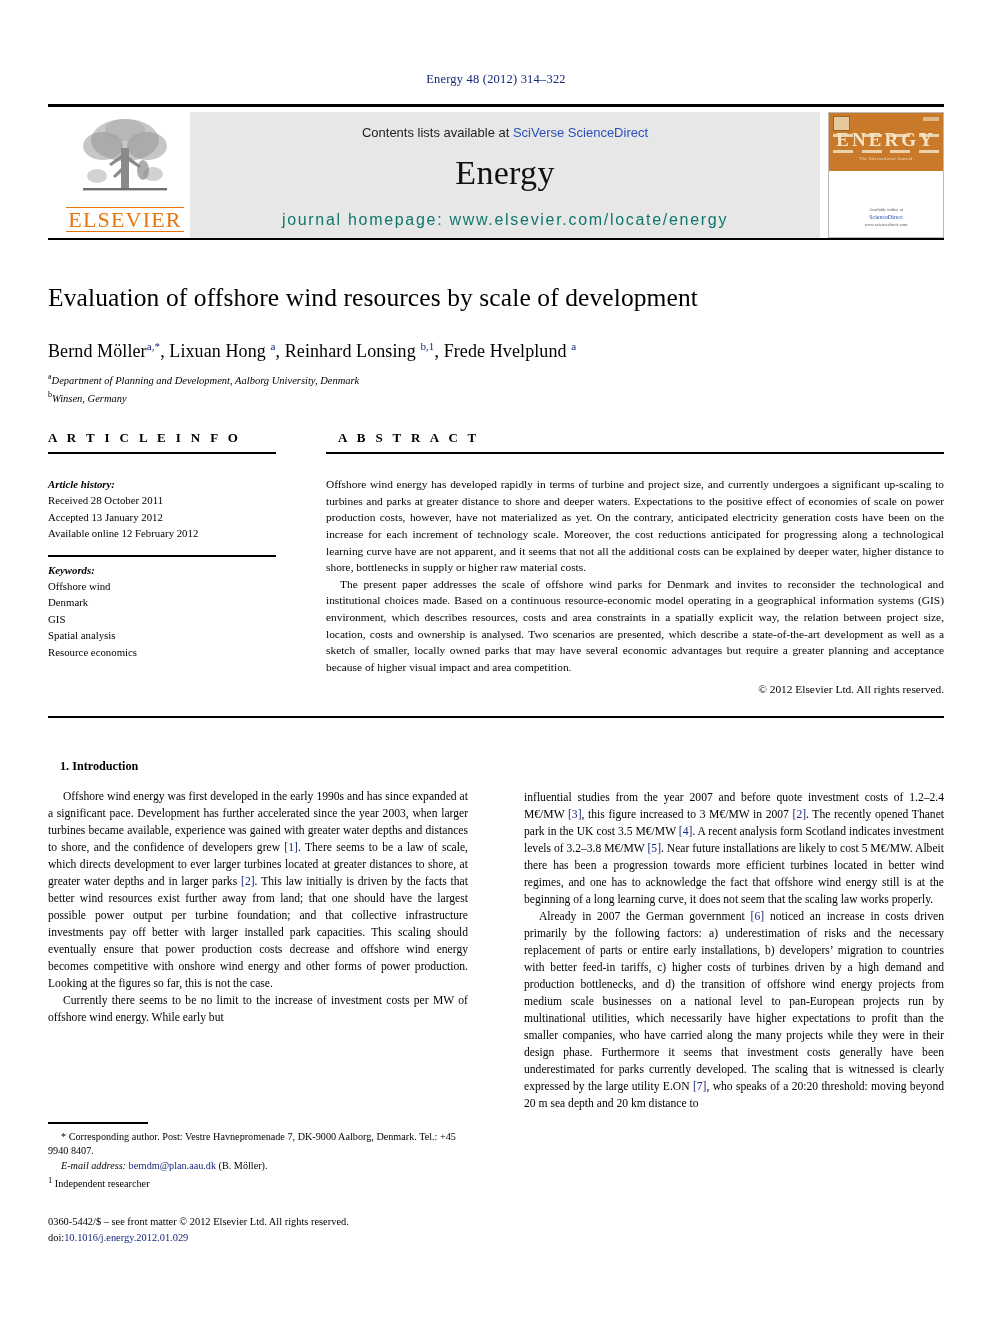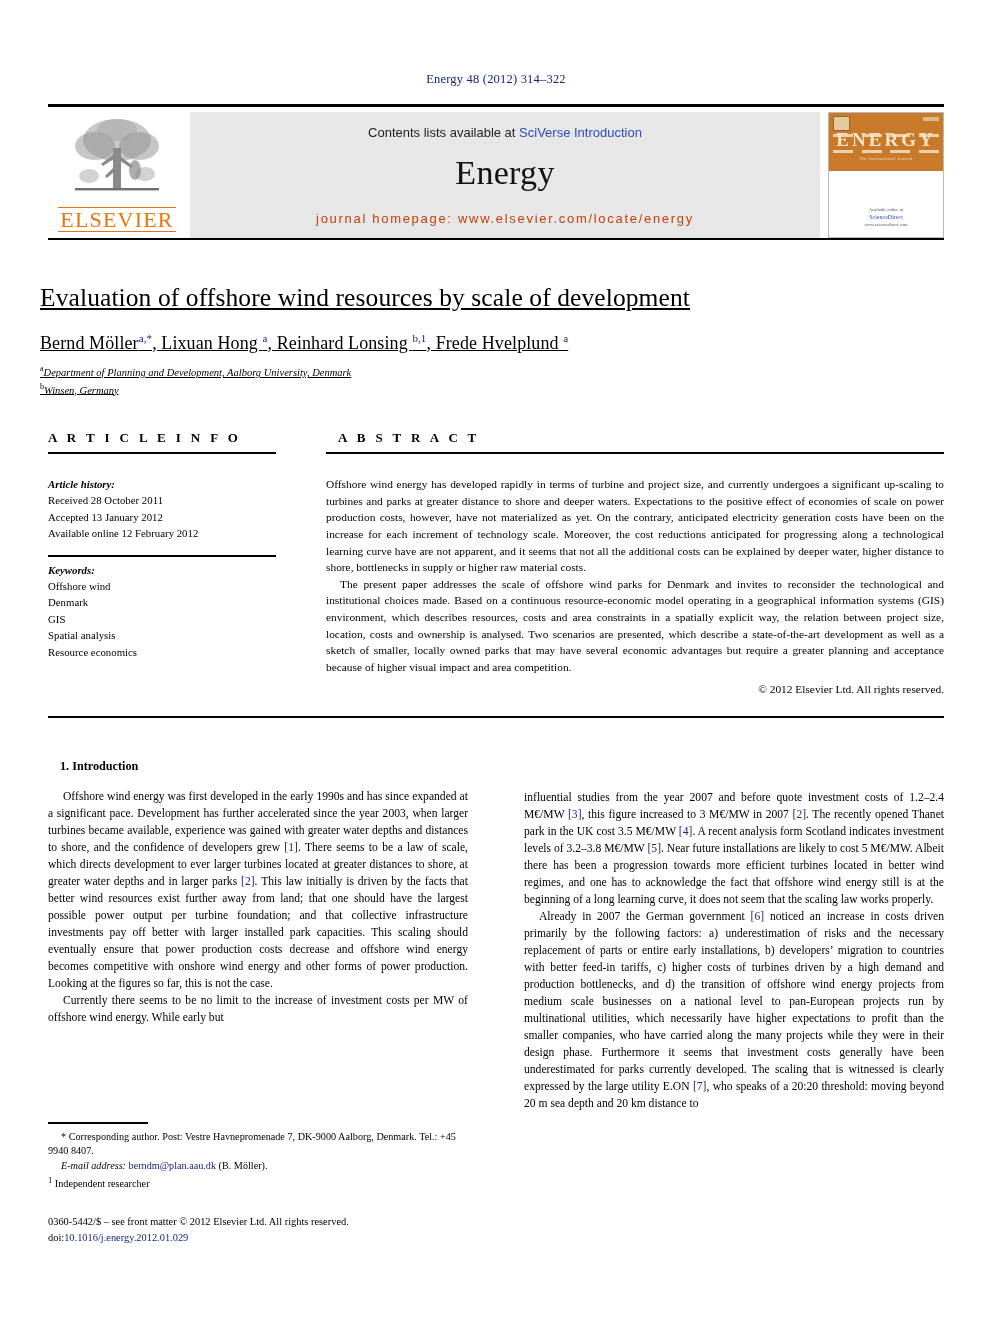--- a/index.html
+++ b/index.html
@@ -42,21 +42,21 @@
   }
   .rule-top {
     position: absolute;
     left: 0; top: 0;
     width: 896px;
     height: 3px;
     background: #000;
   }
   .elsevier-logo {
     position: absolute;
-    left: 0; top: 8px;
+    left: 8px; top: 8px;
     width: 138px;
     height: 126px;
     display: flex;
     flex-direction: column;
     align-items: center;
     justify-content: flex-start;
   }
   .tree-svg { margin-top: 2px; }
   .elsevier-word {
     font-family: "Liberation Serif", serif;
@@ -89,22 +89,22 @@
   .journal-name {
     margin-top: 14px;
     font-family: "Liberation Serif", serif;
     font-size: 34px;
     color: #111;
     letter-spacing: .3px;
   }
   .homepage-line {
     margin-top: 19px;
     font-family: "Liberation Sans", sans-serif;
-    font-size: 13px;
-    color: #c2410c;
+    font-size: 16px;
+    color: #0f766e;
     letter-spacing: 1.7px;
   }
   .cover-thumb {
     position: absolute;
     left: 780px; top: 8px;
     width: 116px;
     height: 126px;
     border: 1px solid #b9b9b9;
     background: #fdfdfd;
     box-sizing: border-box;
@@ -185,33 +185,32 @@
     position: absolute;
     left: 0; top: 134px;
     width: 896px;
     height: 2px;
     background: #000;
   }
 
   
   .title-block {
     position: absolute;
-    left: 40px; top: 282px;
-    width: 896px;
-    text-decoration: underline;
+    left: 48px; top: 282px;
+    width: 896px;
   }
   .paper-title {
     font-size: 25.5px;
     line-height: 1.22;
     font-weight: normal;
     margin: 0;
     letter-spacing: .1px;
   }
   .authors {
-    margin-top: 19px;
+    margin-top: 27px;
     font-size: 18px;
     letter-spacing: .1px;
   }
   .authors sup { font-size: 11px; color: #17277a; }
   .affil {
     margin-top: 9px;
     font-size: 10.5px;
     font-style: italic;
     line-height: 1.42;
   }
@@ -366,21 +365,21 @@
           <ellipse cx="22" cy="62" rx="10" ry="7" fill="#9c9c9c" opacity="0.45"></ellipse>
           <ellipse cx="78" cy="60" rx="10" ry="7" fill="#9c9c9c" opacity="0.45"></ellipse>
           <rect x="8" y="74" width="84" height="2.4" fill="#6f6f6f"></rect>
           <ellipse cx="68" cy="56" rx="6" ry="10" fill="#8a8a8a" opacity="0.7"></ellipse>
         </g>
       </svg>
       <span class="elsevier-word">ELSEVIER</span>
     </div>
 
     <div class="gray-panel">
-      <div class="contents-line"><span>Contents lists available at </span><span class="sd">SciVerse Introduction</span></div>
+      <div class="contents-line"><span>Contents lists available at </span><span class="sd">SciVerse ScienceDirect</span></div>
       <div class="journal-name">Energy</div>
       <div class="homepage-line">journal homepage: www.elsevier.com/locate/energy</div>
     </div>
 
     <div class="cover-thumb">
       <div class="cover-top">
         <div class="cover-els-mark"></div>
         <div class="cover-corner"></div>
         <div class="cover-band-top">
             <i></i>

